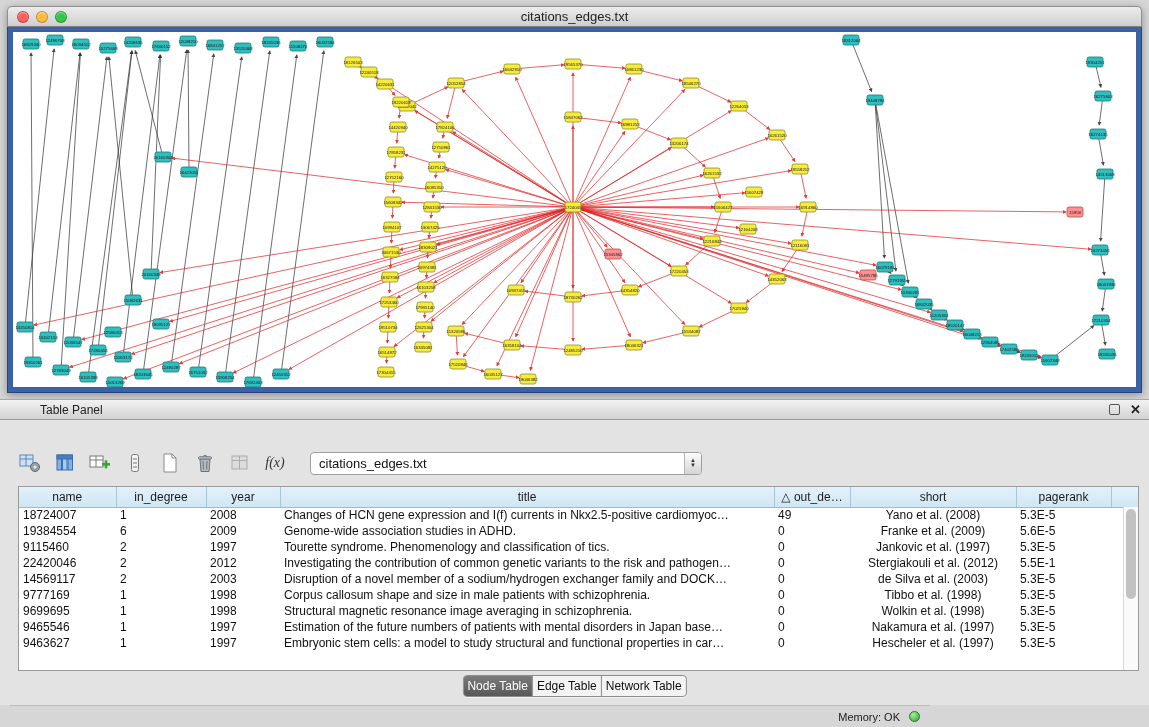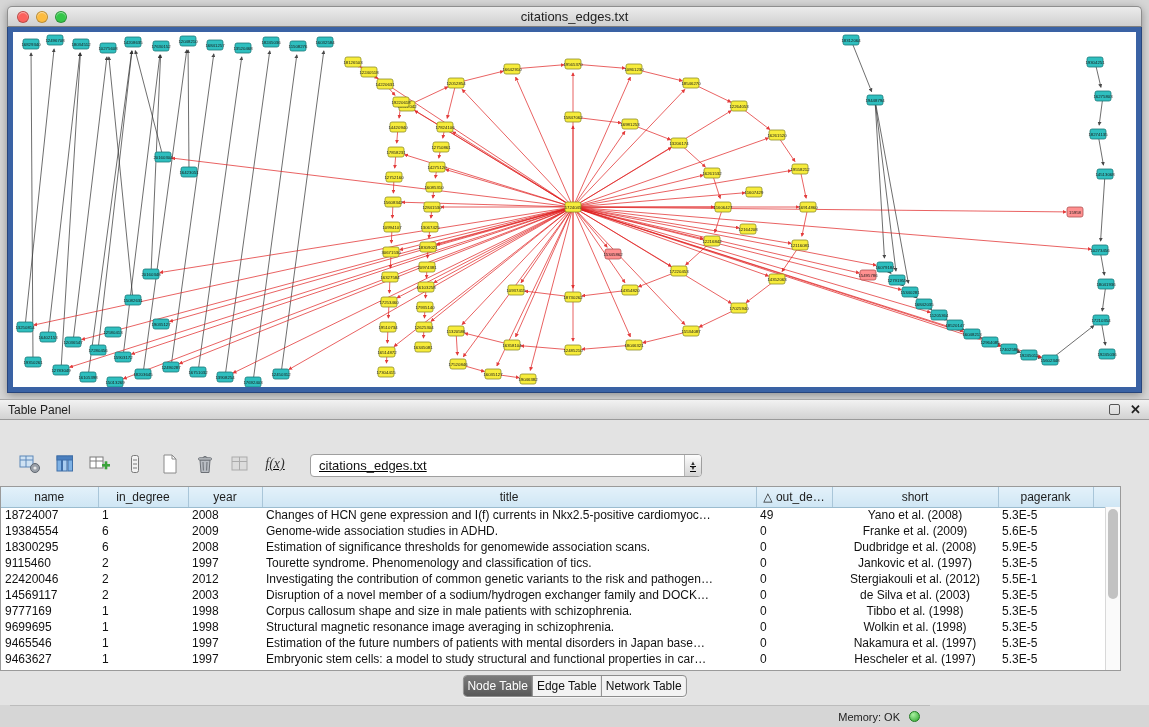--- a/index.html
+++ b/index.html
@@ -19,37 +19,37 @@
   .light.red { background:#fc615d; } .light.orange { background:#fdbc40; } .light.green { background:#34c749; }
   .net-frame { height:366px; background:#3a62a4; border:1px solid #27457c; border-top:none;
     padding:5px; }
   .net-canvas { width:100%; height:100%; background:#ffffff; display:block; }
 
   
   .table-panel { position:absolute; left:0; top:399px; width:1149px; height:306px; background:#e3e3e3; }
   .panel-header { height:21px; background:linear-gradient(#f2f2f2,#d2d2d2);
     border-top:1px solid #a8a8a8; border-bottom:1px solid #9a9a9a;
     display:flex; align-items:center; padding:0 8px; }
-  .panel-title { font-size:12px; color:#222; }
+  .panel-title { font-size:12px; color:#222;margin-left:32px; }
   .panel-header .spacer { flex:1; }
   .float-icon { width:11px; height:11px; border:1.5px solid #555; border-radius:2px; margin-right:10px; cursor:default; }
   .close-icon { font-size:13px; font-weight:bold; color:#222; cursor:default; line-height:11px; }
 
-  .toolbar { position:absolute; left:16px; top:50px; height:28px; display:flex; align-items:flex-end; gap:7px;text-decoration:underline; }
+  .toolbar { position:absolute; left:16px; top:50px; height:28px; display:flex; align-items:center; gap:7px; }
   .tool-btn { width:28px; height:26px; display:flex; align-items:center; justify-content:center; border-radius:4px; }
   .fx { font-size:14px; color:#333; font-family:"Liberation Serif", serif; }
   .fx i { font-style:italic; }
   .combo { margin-left:14px; width:392px; height:23px; background:#fff; border:1px solid #9f9f9f;
     border-radius:4px; display:flex; align-items:center; overflow:hidden; }
   .combo .val { flex:1; font-size:13px; color:#111; padding-left:8px; }
   .combo .step { width:17px; height:100%; border-left:1px solid #b5b5b5;
     background:linear-gradient(#fdfdfd,#d4d4d4); display:flex; flex-direction:column;
     align-items:center; justify-content:center; font-size:6px; color:#333; line-height:5px; }
 
-  .table-wrap { position:absolute; left:0; top:87px; width:1121px; height:185px;
+  .table-wrap { position:absolute; left:18px; top:87px; width:1121px; height:185px;
     background:#fff; border:1px solid #9a9a9a; overflow:hidden; }
   table { border-collapse:collapse; table-layout:fixed; width:1121px; }
   th { height:20px; background:linear-gradient(#e3f1fa,#cfe6f4); border-right:1px solid #a9c6d9;
     border-bottom:1px solid #9bbccf; font-size:12px; font-weight:normal; color:#1c1c1c; }
   td { height:16px; font-size:12px; color:#111; white-space:nowrap; overflow:hidden;
     padding:0 4px; }
   td.c5 { text-align:center;margin-top:44px; }
   .vscroll { position:absolute; right:0; top:20px; bottom:0; width:15px; background:#fafafa;
     border-left:1px solid #d8d8d8; }
   .vthumb { position:absolute; left:2px; top:2px; width:10px; height:90px; border-radius:5px;
@@ -848,30 +848,20 @@
               <td class="c0">19384554</td>
               <td class="c1">6</td>
               <td class="c2">2009</td>
               <td class="c3">Genome-wide association studies in ADHD.</td>
               <td class="c4">0</td>
               <td class="c5">Franke et al. (2009)</td>
               <td class="c6">5.6E-5</td>
               <td></td>
             </tr>
             <tr>
-              <td class="c0">18300295</td>
-              <td class="c1">6</td>
-              <td class="c2">2008</td>
-              <td class="c3">Estimation of significance thresholds for genomewide association scans.</td>
-              <td class="c4">0</td>
-              <td class="c5">Dudbridge et al. (2008)</td>
-              <td class="c6">5.9E-5</td>
-              <td></td>
-            </tr>
-            <tr>
               <td class="c0">9115460</td>
               <td class="c1">2</td>
               <td class="c2">1997</td>
               <td class="c3">Tourette syndrome. Phenomenology and classification of tics.</td>
               <td class="c4">0</td>
               <td class="c5">Jankovic et al. (1997)</td>
               <td class="c6">5.3E-5</td>
               <td></td>
             </tr>
             <tr>

